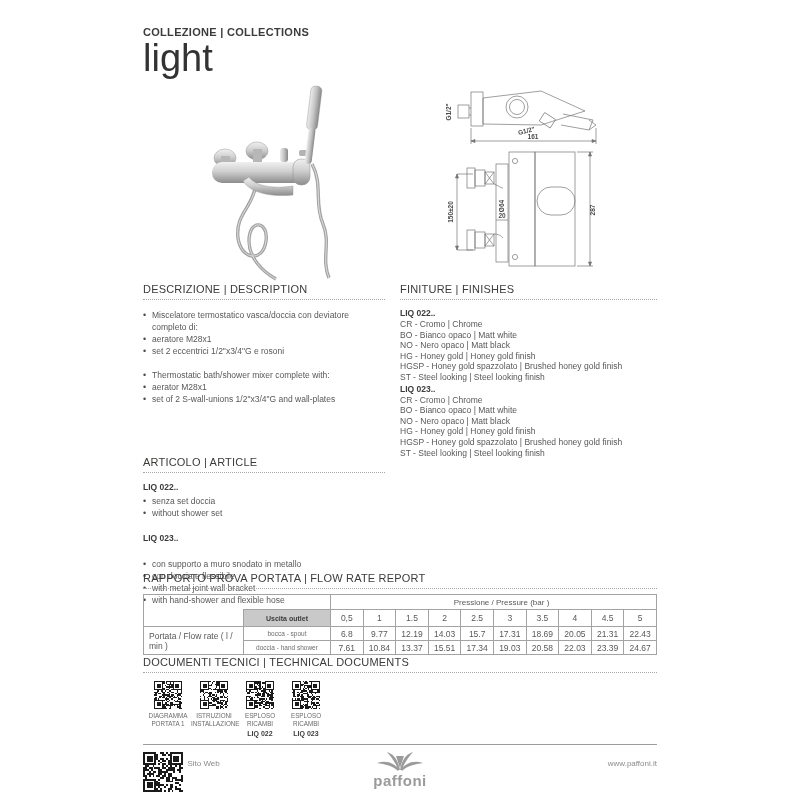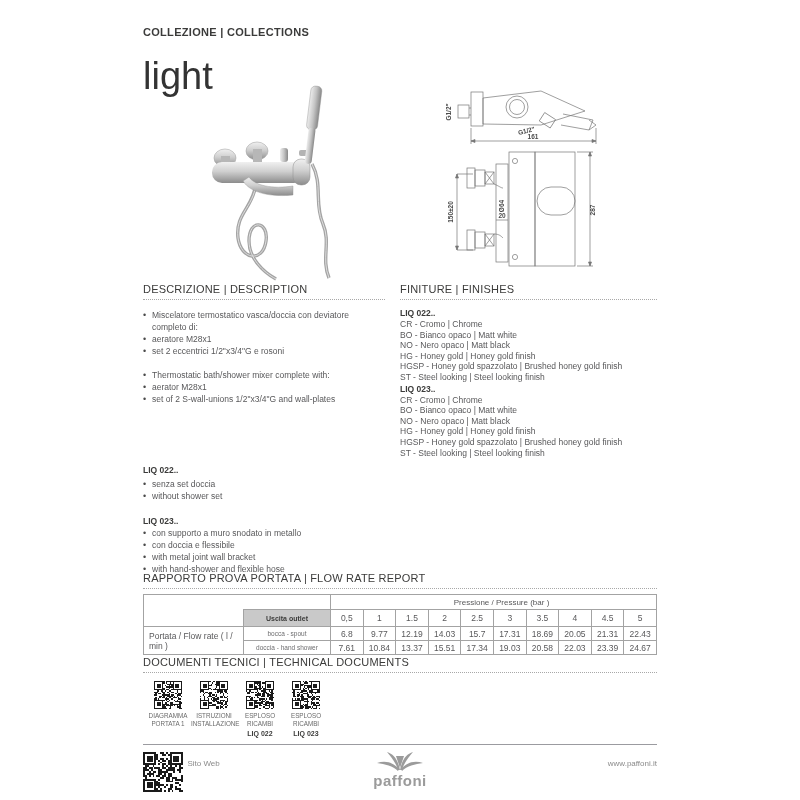--- a/index.html
+++ b/index.html
@@ -4,21 +4,21 @@
 <style>
   html,body{margin:0;padding:0;}
   body{
     width:800px;height:800px;background:#ffffff;position:relative;
     font-family:"Liberation Sans", sans-serif;color:#58585a;overflow:hidden;
   }
   .abs{position:absolute;}
   
   #header{left:143px;top:26px;}
   .coll-label{font-size:11px;font-weight:bold;color:#3b3b3a;letter-spacing:.3px;}
-  .coll-name{font-size:38px;color:#333333;margin-top:19px;font-weight:400;line-height:1;}
+  .coll-name{font-size:38px;color:#333333;margin-top:1px;font-weight:400;line-height:1;}
   
   .sec-title{
     font-size:11px;font-weight:normal;color:#3b3b3a;letter-spacing:.2px;
     padding-bottom:4px;border-bottom:1px dotted #a8a8a8;
   }
   
   .blist{list-style:none;margin:9px 0 0 0;padding:0;font-size:8.5px;line-height:12px;color:#58585a;}
   .blist li{padding-left:9px;position:relative;}
   .blist li::before{content:"\2022";position:absolute;left:0;top:0;font-size:9px;color:#4a4a4a;}
   .group-gap{margin-top:12px;}
@@ -181,27 +181,28 @@
   <div class="fin-code">LIQ 023..</div>
   <div class="fin-line">CR - Cromo | Chrome</div>
   <div class="fin-line">BO - Bianco opaco | Matt white</div>
   <div class="fin-line">NO - Nero opaco | Matt black</div>
   <div class="fin-line">HG - Honey gold | Honey gold finish</div>
   <div class="fin-line">HGSP - Honey gold spazzolato | Brushed honey gold finish</div>
   <div class="fin-line">ST - Steel looking | Steel looking finish</div>
 </div>
 
 <div id="article" class="abs" style="left:143px;top:456px;width:242px;">
+  <div class="sec-title">ARTICOLO | ARTICLE</div>
   <div class="art-code">LIQ 022..</div>
   <ul class="blist" style="margin-top:2px;">
     <li>senza set doccia</li>
     <li>without shower set</li>
   </ul>
   <div class="art-code" style="margin-top:14px;">LIQ 023..</div>
-  <ul class="blist" style="margin-top:0;">
+  <ul class="blist" style="margin-top:14px;">
     <li>con supporto a muro snodato in metallo</li>
     <li>con doccia e flessibile</li>
     <li>with metal joint wall bracket</li>
     <li>with hand-shower and flexible hose</li>
   </ul>
 </div>
 
 <div id="flow" class="abs" style="left:143px;top:572px;width:514px;">
   <div class="sec-title">RAPPORTO PROVA PORTATA | FLOW RATE REPORT</div>
   <table>

